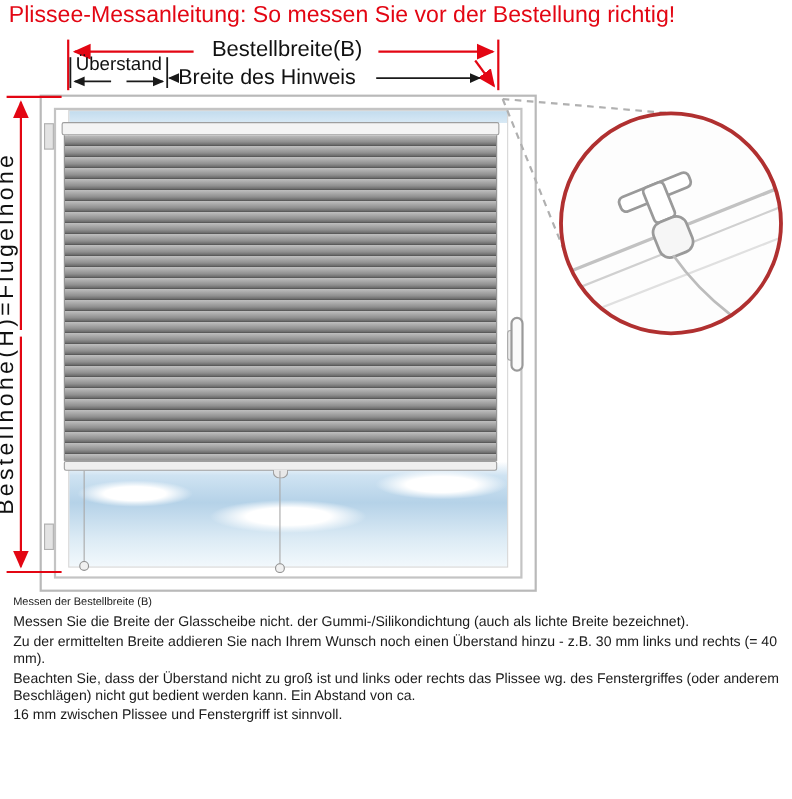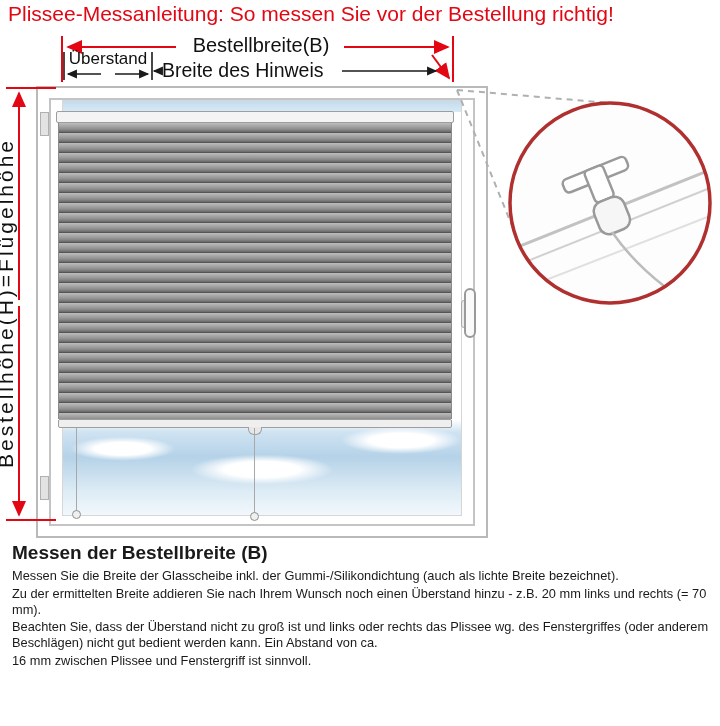--- a/index.html
+++ b/index.html
@@ -91,21 +91,21 @@
     text-align: center; font-size: 21px; letter-spacing: 3px;
     transform: rotate(-90deg);
   }
   .hinweis {
     position: absolute; left: 500px; top: 327px; width: 216px;
     font-size: 14.5px; line-height: 1.34; white-space: normal;
   }
 
   
   .text-block { position: absolute; left: 12px; top: 542px; width: 700px; }
-  .text-block h2 { font-size: 19px; line-height: 1.2; margin: 0 0 3px 0; font-weight: bold; }
+  .text-block h2 { font-size: 10px; line-height: 1.2; margin: 0 0 3px 0; font-weight: normal; }
   .text-block .sec2 h2 { margin-top: 3px; }
   .text-block p { font-size: 12.8px; line-height: 1.24; margin: 0 0 2px 0; }
 </style>
 </head>
 <body>
 
 <div class="stage">
 
   <div class="title">Plissee-Messanleitung: So messen Sie vor der Bestellung richtig!</div>
 
@@ -187,20 +187,20 @@
 
   <div class="lbl lbl-bestellbreite">Bestellbreite(B)</div>
   <div class="lbl lbl-ueberstand">Überstand</div>
   <div class="lbl lbl-glas">Breite des Hinweis</div>
   <div class="lbl lbl-hoehe">Bestellhöhe(H)=Flügelhöhe</div>
 
 
   <div class="text-block">
     <div class="sec1">
       <h2>Messen der Bestellbreite (B)</h2>
-      <p>Messen Sie die Breite der Glasscheibe inkl. der Gummi-/Silikondichtung (auch als lichte Breite bezeichnet).</p>
-      <p>Zu der ermittelten Breite addieren Sie nach Ihrem Wunsch noch einen Überstand hinzu - z.B. 20 mm links und rechts (= 70 mm).</p>
+      <p>Messen Sie die Breite der Glasscheibe nicht. der Gummi-/Silikondichtung (auch als lichte Breite bezeichnet).</p>
+      <p>Zu der ermittelten Breite addieren Sie nach Ihrem Wunsch noch einen Überstand hinzu - z.B. 30 mm links und rechts (= 40 mm).</p>
       <p>Beachten Sie, dass der Überstand nicht zu groß ist und links oder rechts das Plissee wg. des Fenstergriffes (oder anderem Beschlägen) nicht gut bedient werden kann. Ein Abstand von ca.</p>
       <p>16 mm zwischen Plissee und Fenstergriff ist sinnvoll.</p>
     </div>
   </div>
 
 </div>
 
 </body></html>

